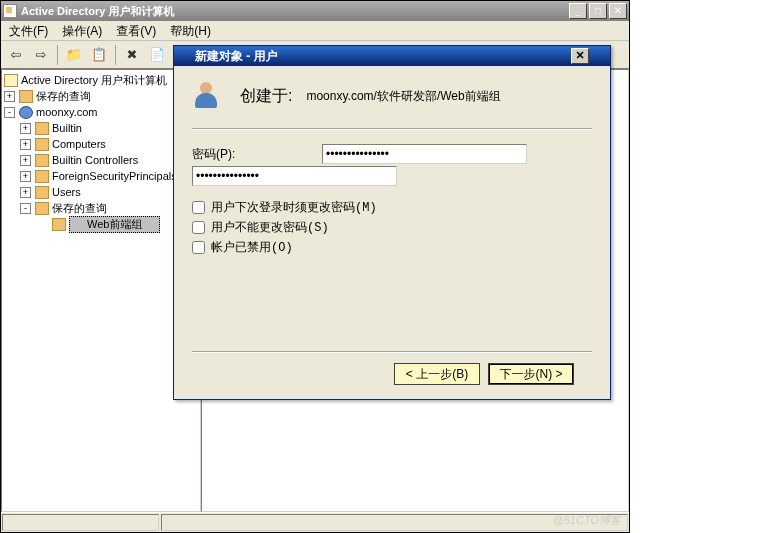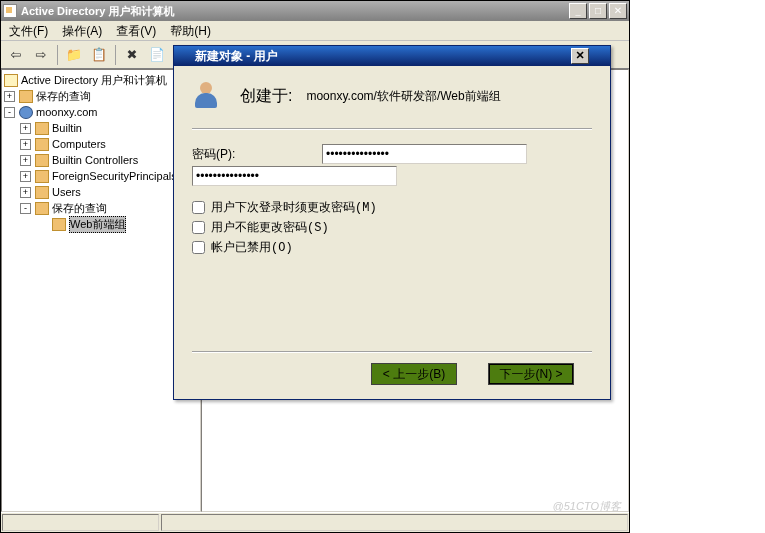--- a/index.html
+++ b/index.html
@@ -23,21 +23,21 @@
 .tool-sep { width:1px; height:20px; background:#a0a0a0; margin: 0 2px; }
 
 .content { display: flex; height: calc(100% - 88px); background: #fff; }
 .tree-pane { width: 200px; border: 1px inset #d4d0c8; background: #fff; overflow: hidden; padding: 2px; }
 .tree-item { display:flex; align-items:center; height:16px; white-space: nowrap; }
 .tree-toggle { width:11px; height:11px; border:1px solid #808080; background:#fff; font-size:9px; line-height:8px; text-align:center; margin-right:4px; cursor:pointer; }
 .tree-icon { width:14px; height:13px; background:#f0c070; border:1px solid #c09030; margin-right:3px; flex-shrink:0;}
 .tree-icon.app { background:#fff4c0; }
 .tree-icon.globe { background:#6090d0; border-radius:50%; border-color:#305080;}
 .tree-label { font-size:11px; }
-.tree-label.selected { background:#c0c0c0; border:1px dotted #000; padding:0 0;}
+.tree-label.selected { background:#c0c0c0; border:1px dotted #000; padding:0 17px;}
 .tree-spacer { width:16px; flex-shrink:0;}
 .tree-spacer.line { border-left:1px dotted #808080; margin-left:5px; width:11px;}
 
 .list-pane { flex:1; border: 1px inset #d4d0c8; background:#fff; }
 
 .statusbar { height:20px; background:#ece9d8; display:flex; border-top:1px solid #fff;}
 .status-cell { border:1px inset #d4d0c8; flex:1; margin:1px;}
 
 
 .dialog { position: absolute; left: 172px; top: 44px; width: 438px; height: 355px; background: #ece9d8; border: 1px solid #0a246a; border-top:none; box-shadow: 2px 2px 3px rgba(0,0,0,0.3); }
@@ -57,24 +57,24 @@
 
 .form-row { display:flex; align-items:center; margin-bottom: 2px; }
 .form-label { width: 130px; font-size:12px;}
 .form-input { width: 205px; height:20px; border:1px inset #d4d0c8; background:#fff; padding:1px 3px; font-family:inherit;}
 
 .check-row { display:flex; align-items:center; margin: 3px 0; }
 .check-row input { margin-right:6px;}
 .check-row label { font-size:12px;font-family:Liberation Mono, monospace; }
 
 .dlg-buttons { position:absolute; bottom:14px; right:18px; display:flex; gap:8px; align-items:center;}
-.btn { min-width: 86px; height:22px; background:#4d7c0f; border:1px solid #404040; font-size:12px; cursor:pointer; padding:0 8px;}
-.btn.default { box-shadow: inset 0 0 0 1px #000; margin-left: 23px; }
-
-.watermark { position:absolute; right:8px; bottom:18px; color:#ccc; font-size:11px; font-style:italic;}
+.btn { min-width: 86px; height:22px; background:#fef9c3; border:1px solid #404040; font-size:12px; cursor:pointer; padding:0 8px;}
+.btn.default { box-shadow: inset 0 0 0 1px #000; }
+
+.watermark { position:absolute; right:8px; bottom:4px; color:#ccc; font-size:11px; font-style:italic;}
 </style>
 </head>
 <body>
 
 <div class="main-window">
 
   <div class="titlebar">
     <span class="ticon"></span>
     <span class="title">Active Directory 用户和计算机</span>
     <div class="win-btns">

